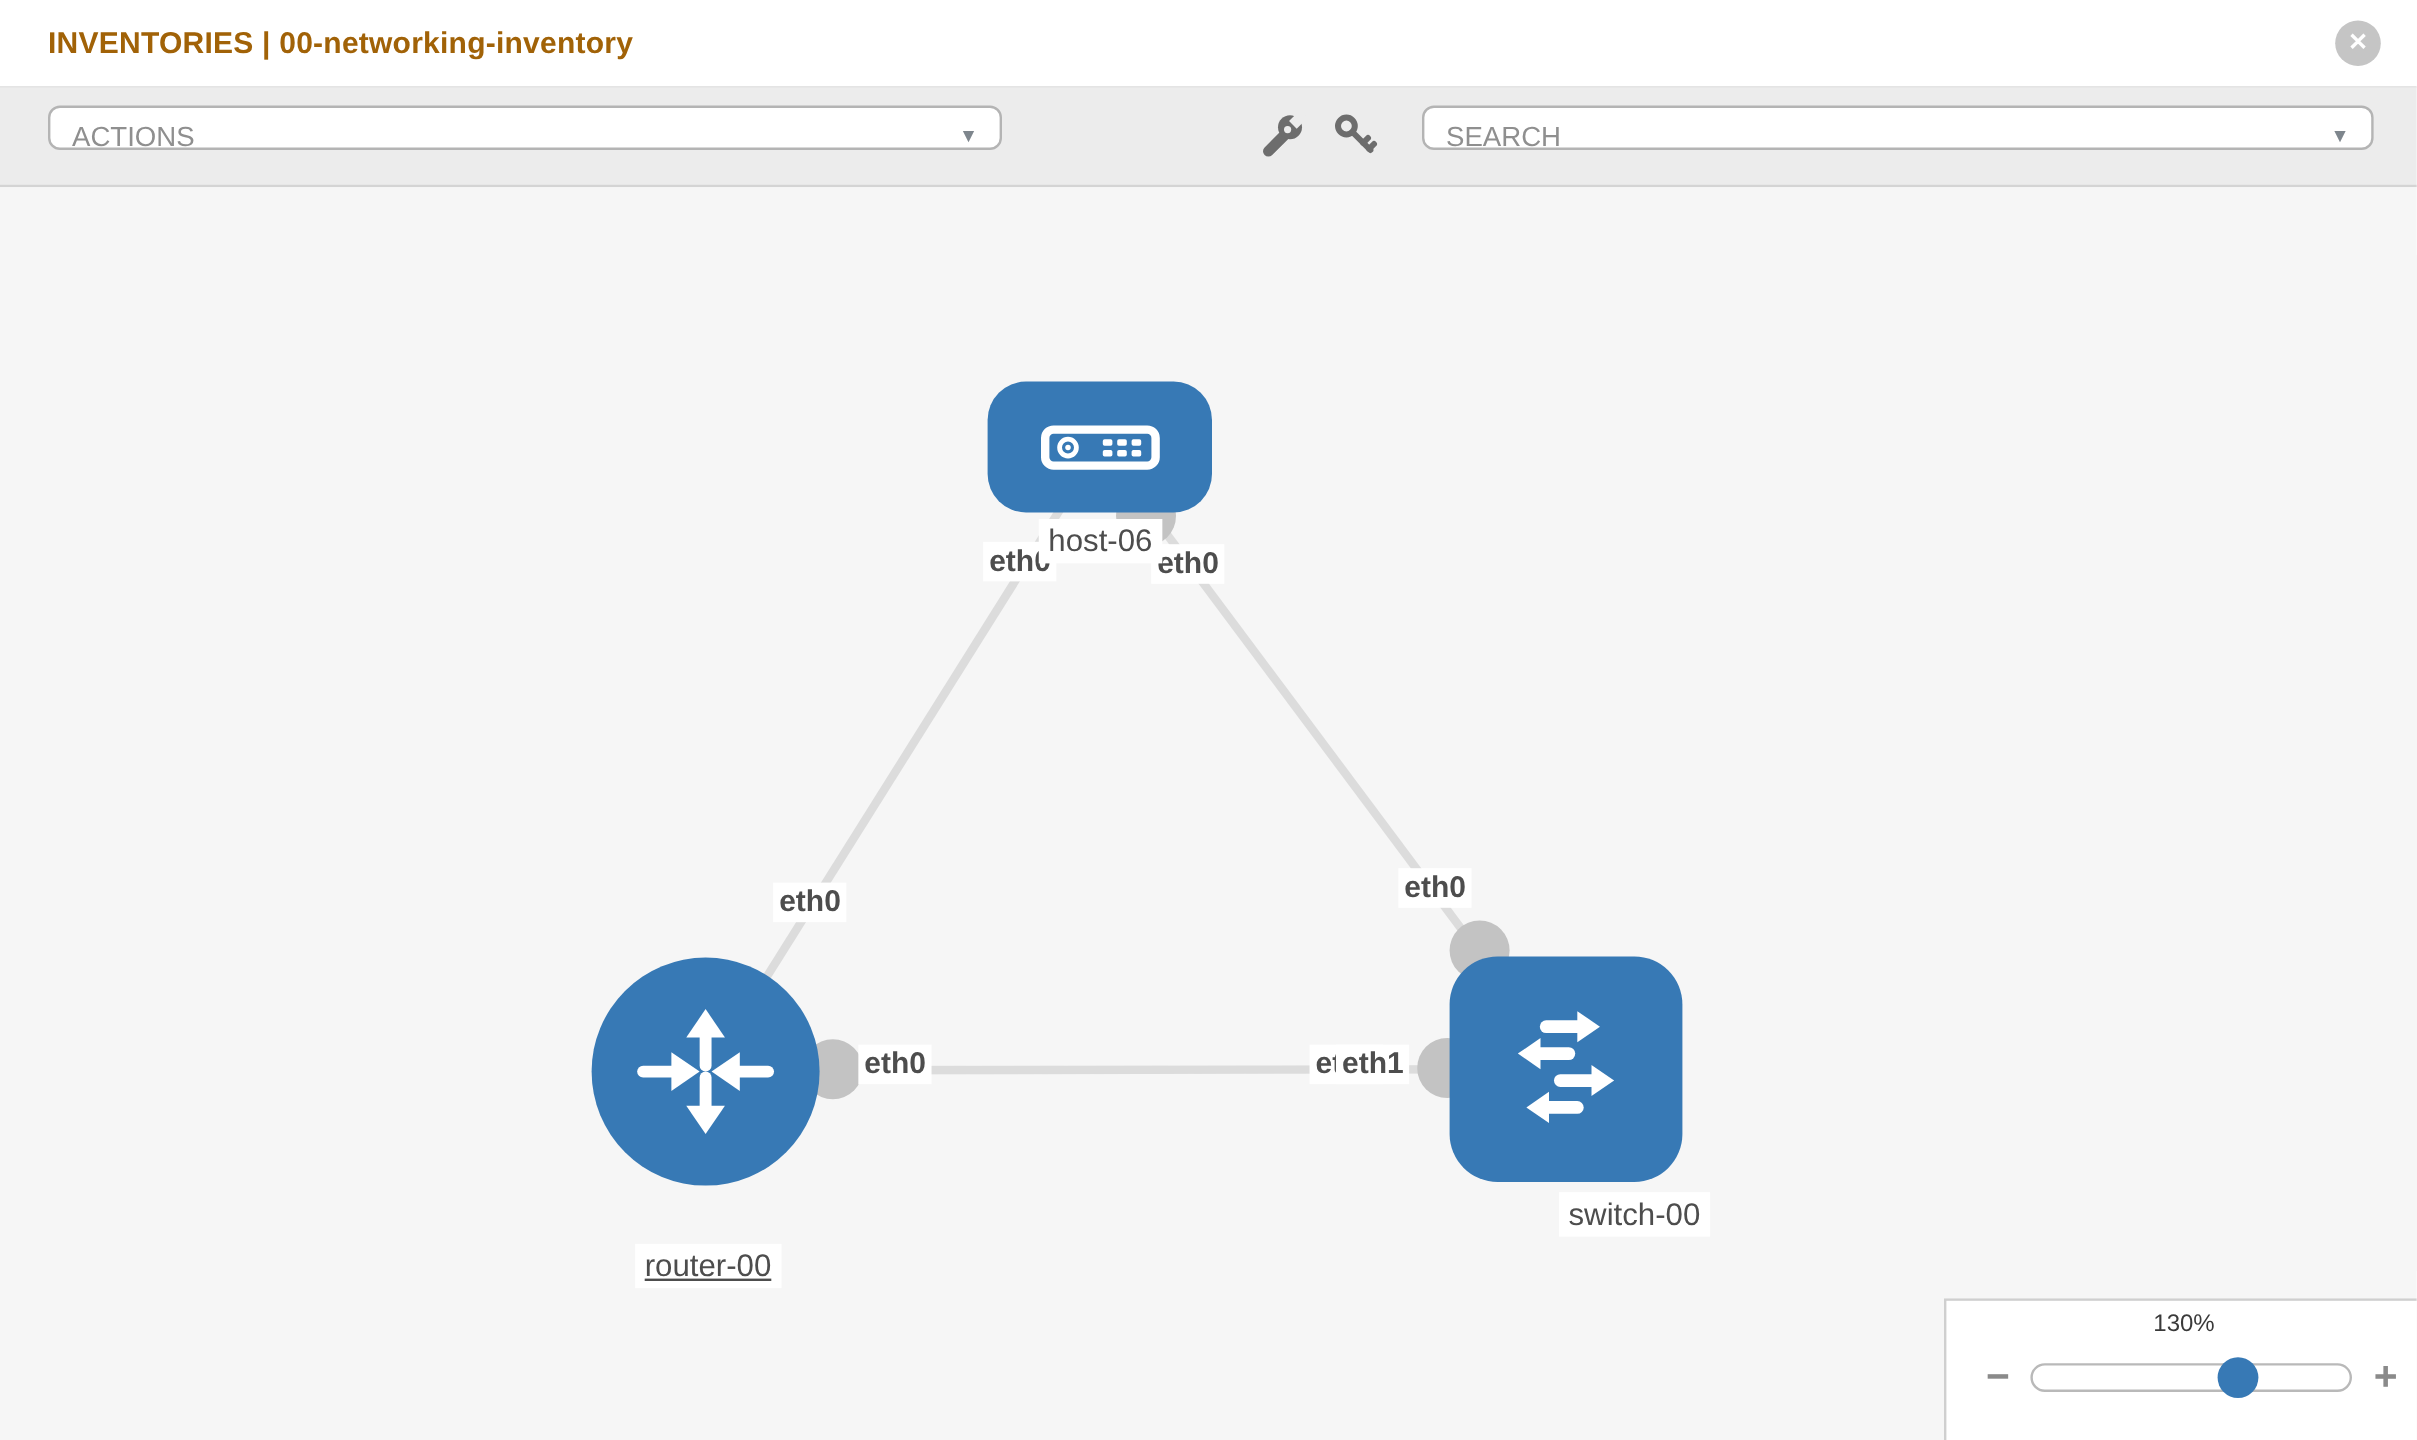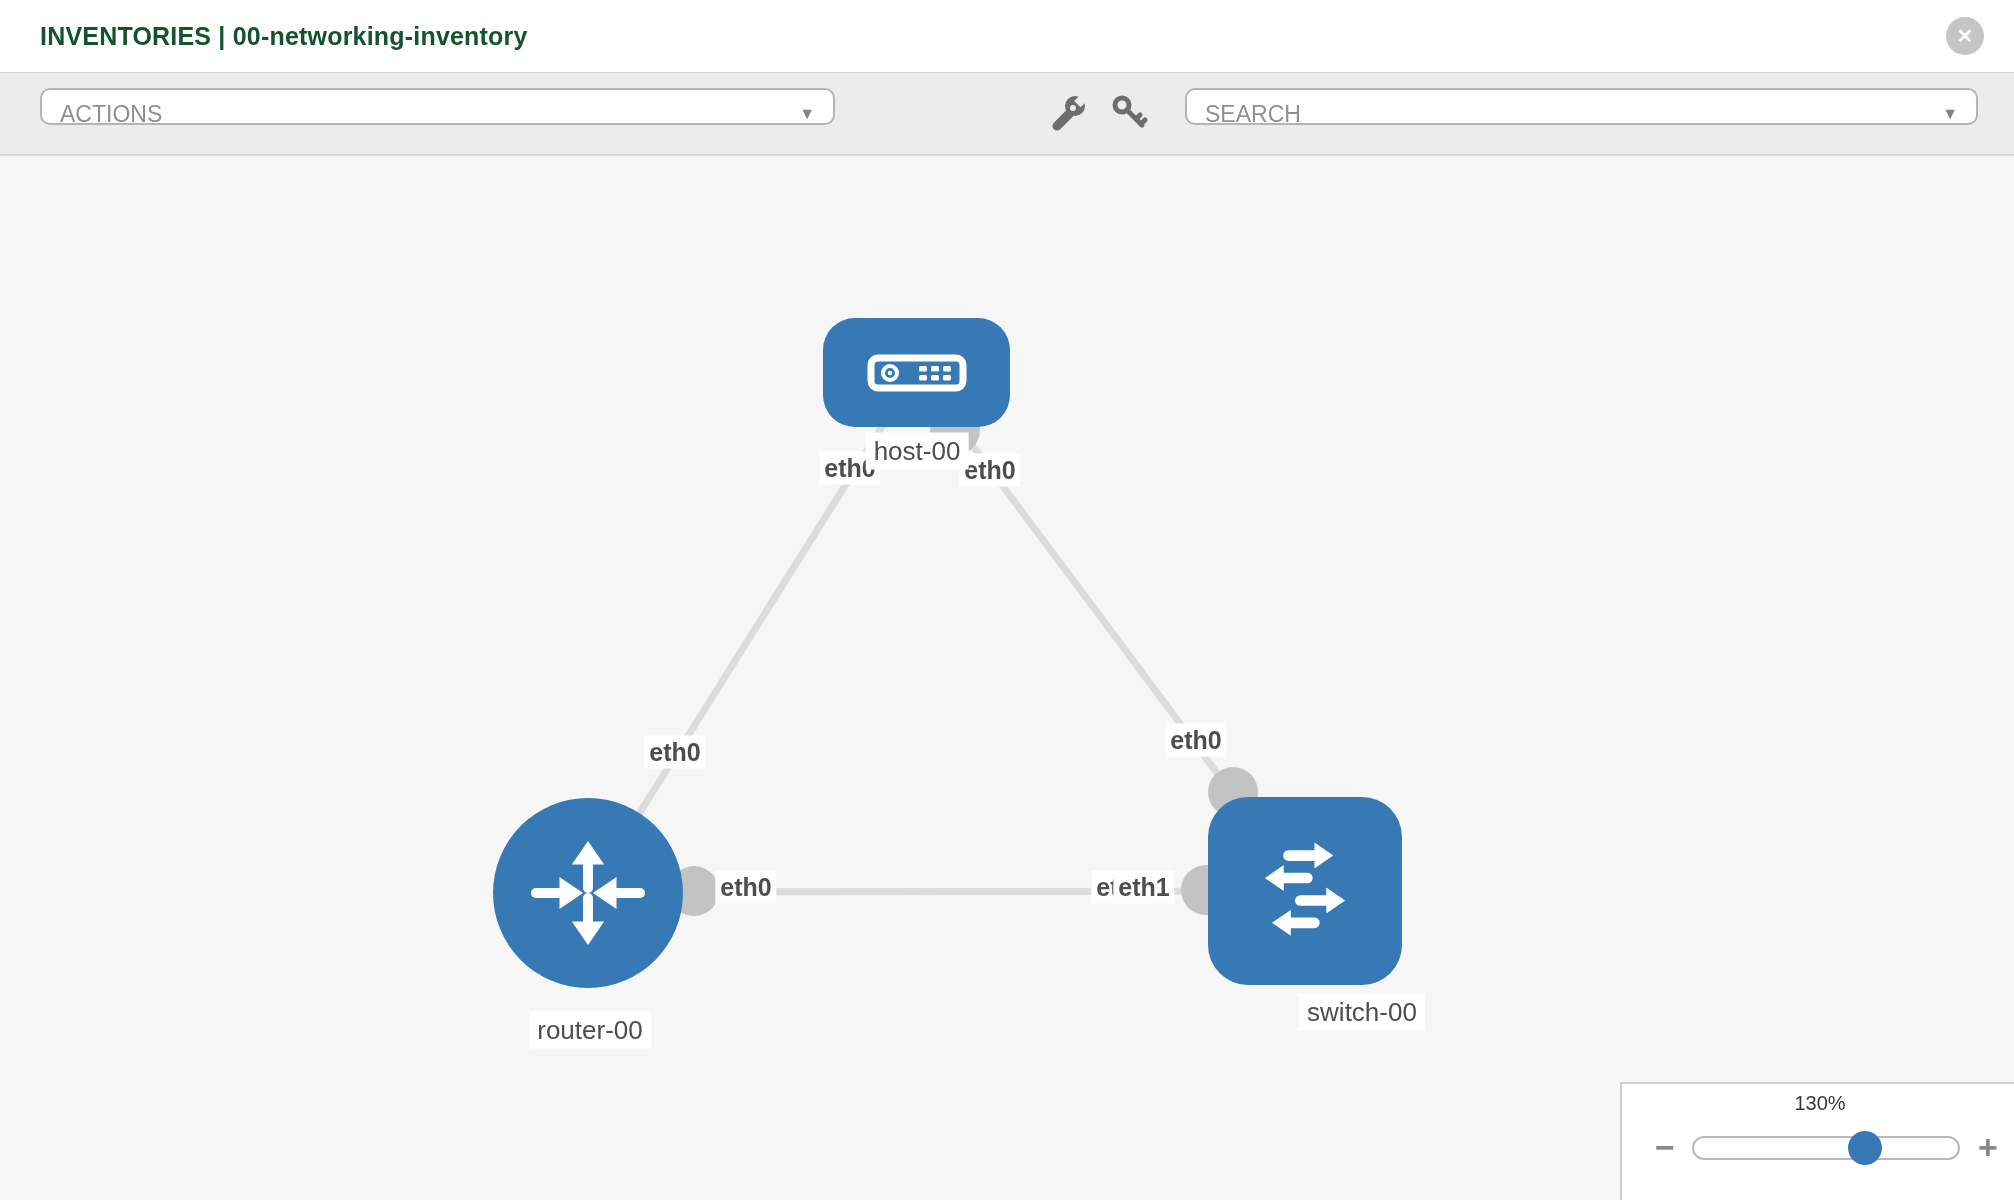--- a/index.html
+++ b/index.html
@@ -8,21 +8,21 @@
     background:#ffffff; font-family:"Liberation Sans", sans-serif;
     -webkit-font-smoothing:antialiased;
   }
   
   .header{
     position:absolute; left:0; top:0; width:2014px; height:72px;
     background:#ffffff; border-bottom:1px solid #d2d2d2;
   }
   .page-title{
     position:absolute; left:40px; top:0; height:72px; line-height:72px;
-    font-size:25px; font-weight:700; color:#14532d; letter-spacing:.2px;
+    font-size:25px; font-weight:700; color:#a16207; letter-spacing:.2px;
   }
   .close-btn{
     position:absolute; right:30px; top:17px; width:38px; height:38px;
     border-radius:50%; background:#c5c5c5; color:#ffffff;
     font-size:20px; font-weight:700; text-align:center; line-height:38px;
     cursor:pointer; user-select:none;
   }
   
   .toolbar{
     position:absolute; left:0; top:73px; width:2014px; height:83px;
@@ -182,22 +182,22 @@
           <line x1="52" y1="39" x2="30" y2="39"></line>
           <polygon points="16,39 32,28 32,50" stroke="none"></polygon>
           <line x1="46" y1="58" x2="70" y2="58"></line>
           <polygon points="84,58 68,47 68,69" stroke="none"></polygon>
           <line x1="58" y1="77" x2="36" y2="77"></line>
           <polygon points="22,77 38,66 38,88" stroke="none"></polygon>
         </g>
       </svg>
     </div>
 
-    <div class="canvas-label node-label" style="left:917px; top:295px;">host-00</div>
-    <div class="canvas-label node-label" style="left:590px; top:874px;">router-00</div>
+    <div class="canvas-label node-label" style="left:917px; top:295px;">host-06</div>
+    <div class="canvas-label node-label" style="left:590px; top:899px;text-decoration:underline;">router-00</div>
     <div class="canvas-label node-label" style="left:1362px; top:856px;">switch-00</div>
 
     <div class="canvas-label iface-label" style="left:850px;  top:312px;">eth0</div>
     <div class="canvas-label iface-label" style="left:990px;  top:314px;">eth0</div>
     <div class="canvas-label iface-label" style="left:675px;  top:596px;">eth0</div>
     <div class="canvas-label iface-label" style="left:1196px; top:584px;">eth0</div>
     <div class="canvas-label iface-label" style="left:746px;  top:731px;">eth0</div>
     <div class="canvas-label iface-label iface-back" style="left:1122px; top:731px;">eth0</div>
     <div class="canvas-label iface-label iface-front" style="left:1144px; top:731px;">eth1</div>
 

